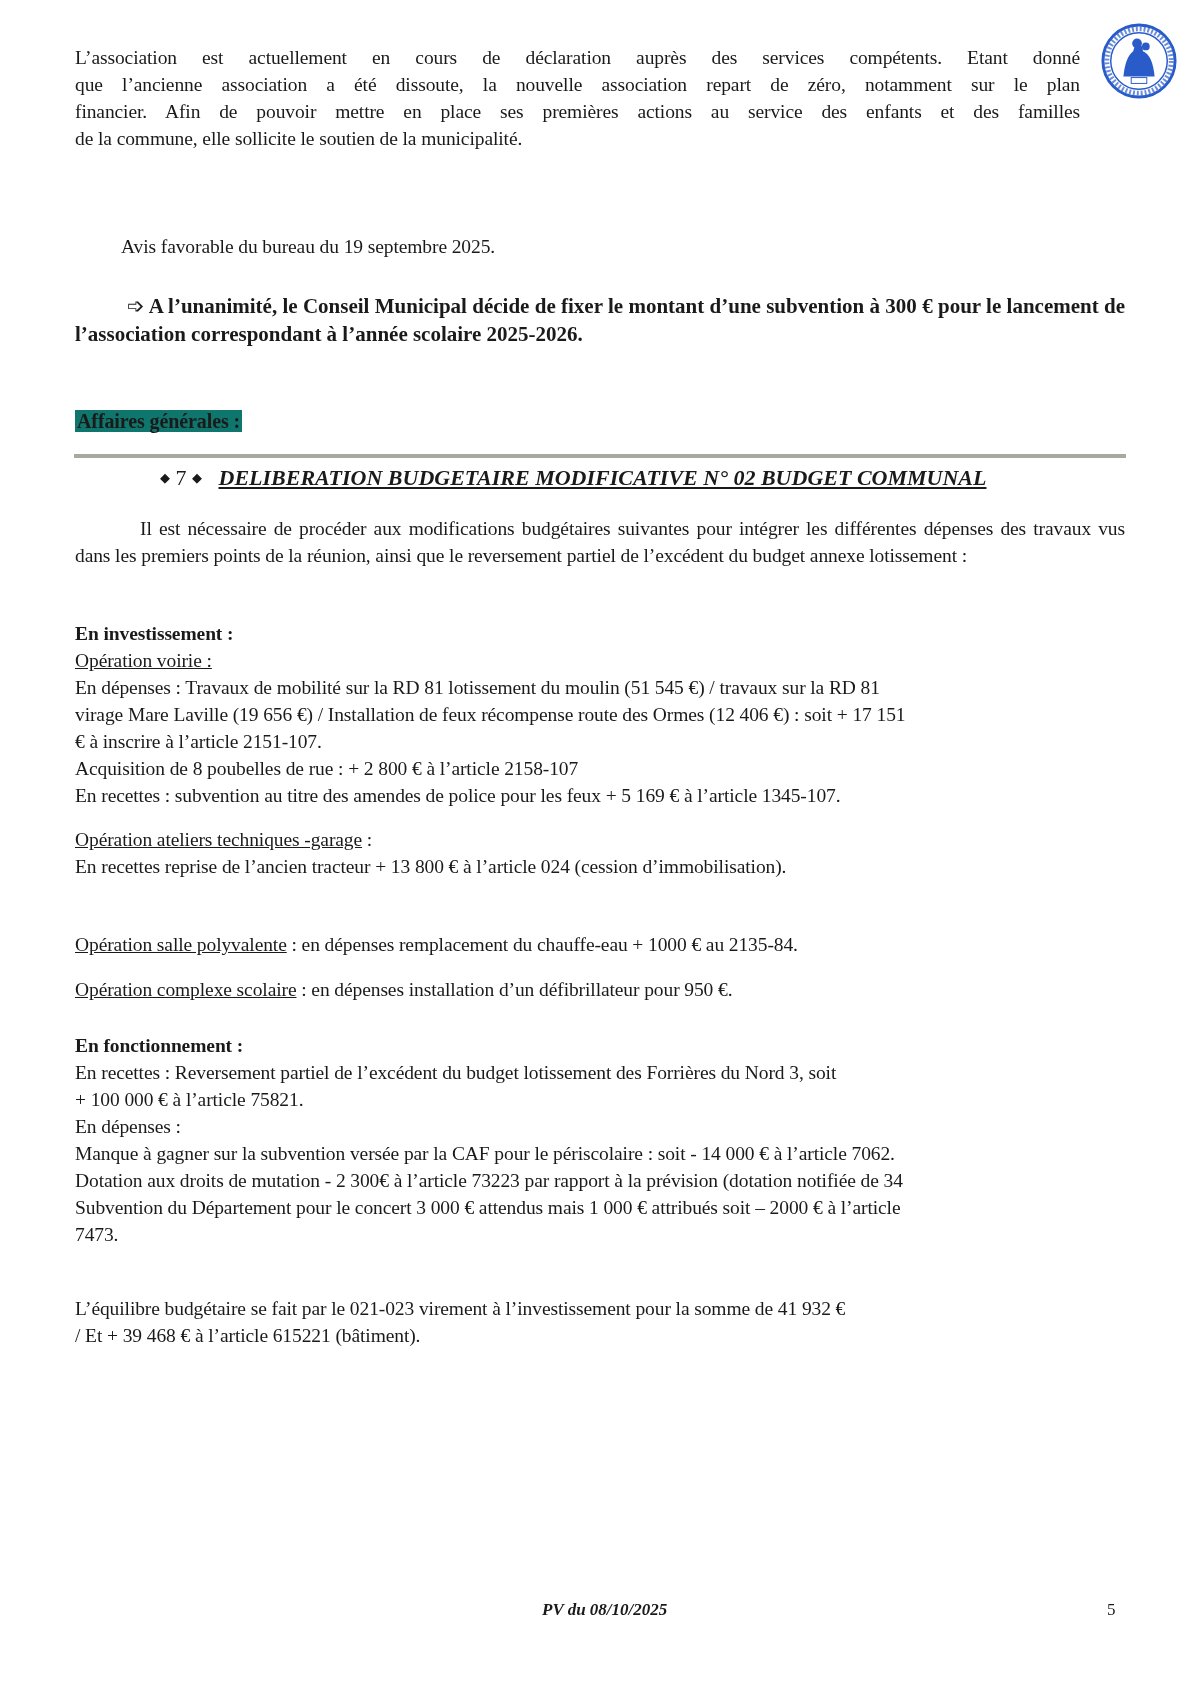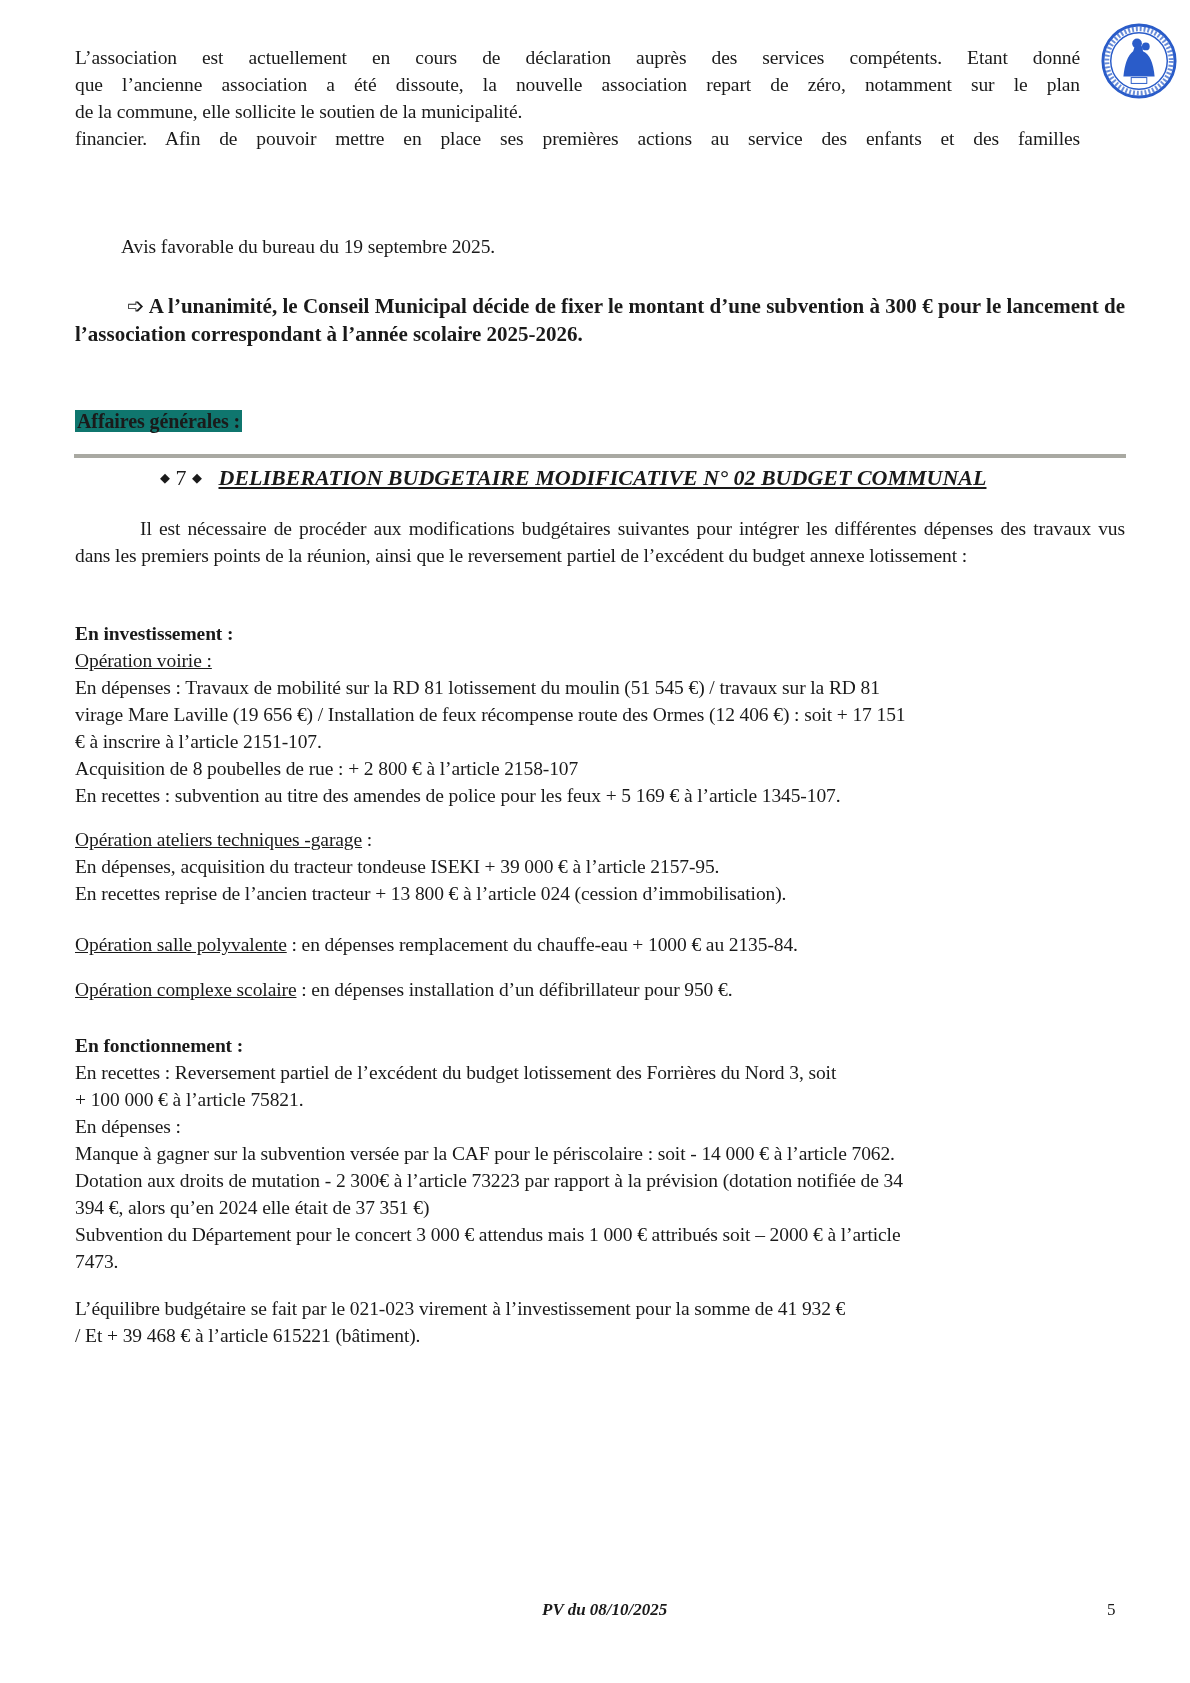--- a/index.html
+++ b/index.html
@@ -50,22 +50,22 @@
     <circle cx="40" cy="40" r="33" fill="none" stroke="#2a5cc9" stroke-width="5" stroke-dasharray="2 2" opacity="0.7"></circle>
     <path d="M24 56 Q26 36 34 30 Q36 22 40 22 Q44 24 44 30 Q54 34 56 56 Z" fill="#2a5cc9"></path>
     <circle cx="38" cy="22" r="5" fill="#2a5cc9"></circle>
     <circle cx="47" cy="25" r="4" fill="#2a5cc9"></circle>
     <rect x="32" y="57" width="16" height="6" fill="#ffffff" stroke="#2a5cc9" stroke-width="1"></rect>
   </svg>
 
   <div class="txt just" style="top:44px; width:1005px;">
     <div style="text-align-last: justify;">L’association est actuellement en cours de déclaration auprès des services compétents. Etant donné</div>
     <div style="text-align-last: justify;">que l’ancienne association a été dissoute, la nouvelle association repart de zéro, notamment sur le plan</div>
+    <div style="text-align-last: justify;">financier. Afin de pouvoir mettre en place ses premières actions au service des enfants et des familles</div>
     <div>de la commune, elle sollicite le soutien de la municipalité.</div>
-    <div style="text-align-last: justify;">financier. Afin de pouvoir mettre en place ses premières actions au service des enfants et des familles</div>
   </div>
 
   <div class="txt" style="top:233px;margin-left:46px;">Avis favorable du bureau du 19 septembre 2025.</div>
 
   <div class="decision" style="top:292px;">
     <span style="display:inline-block; width:52px;"></span><span style="font-weight:normal;">➩</span>
     <span>A l’unanimité, le Conseil Municipal décide de fixer le montant d’une subvention à 300 € pour le lancement de l’association correspondant à l’année scolaire 2025-2026.</span>
   </div>
 
   <div class="txt bold" style="top:408px; font-size:20px;">
@@ -89,40 +89,38 @@
   <div class="txt" style="top:674px;">
     <div class="line">En dépenses : Travaux de mobilité sur la RD 81 lotissement du moulin (51 545 €) / travaux sur la RD 81</div>
     <div class="line">virage Mare Laville (19 656 €) / Installation de feux récompense route des Ormes (12 406 €) :  soit + 17 151</div>
     <div class="line">€ à inscrire à l’article 2151-107.</div>
     <div class="line">Acquisition de 8 poubelles de rue : + 2 800 € à l’article 2158-107</div>
     <div class="line">En recettes : subvention au titre des amendes de police pour les feux + 5 169 € à l’article 1345-107.</div>
   </div>
 
   <div class="txt" style="top:826px;">
     <div class="line"><span class="u">Opération ateliers techniques -garage</span><span> :</span></div>
-    <div class="line">En dépenses, acquisition du tracteur tondeuse ISEKI  + 39 000 € à l’article 2157-95.</div>
     <div class="line">En recettes reprise de l’ancien tracteur  + 13 800 € à l’article 024 (cession d’immobilisation).</div>
   </div>
 
   <div class="txt line" style="top:931px;">
     <span class="u">Opération salle polyvalente</span><span> :  en dépenses remplacement du chauffe-eau + 1000 € au 2135-84.</span>
   </div>
 
   <div class="txt line" style="top:976px;">
     <span class="u">Opération complexe scolaire</span><span> : en dépenses installation d’un défibrillateur pour 950 €.</span>
   </div>
 
   <div class="txt bold" style="top:1032px;">En fonctionnement :</div>
   <div class="txt" style="top:1059px;">
     <div class="line">En recettes : Reversement partiel de l’excédent du budget lotissement des Forrières du Nord 3, soit</div>
     <div class="line">+ 100 000 € à l’article 75821.</div>
     <div class="line">En dépenses :</div>
     <div class="line">Manque à gagner sur la subvention versée par la CAF pour le périscolaire : soit - 14 000 € à l’article 7062.</div>
     <div class="line">Dotation aux droits de mutation - 2 300€ à l’article 73223 par rapport à la prévision (dotation notifiée de 34</div>
-    <div class="line">394 €, alors qu’en 2024 elle était de 37 351 €)</div>
     <div class="line">Subvention du Département pour le concert 3 000 € attendus mais 1 000 € attribués  soit – 2000 € à l’article</div>
     <div class="line">7473.</div>
   </div>
 
   <div class="txt" style="top:1295px;">
     <div class="line">L’équilibre budgétaire se fait par le 021-023 virement à l’investissement pour la somme de 41 932 €</div>
     <div class="line">/ Et   + 39 468 € à l’article 615221 (bâtiment).</div>
   </div>
 
   <div class="footer" style="left:542px; font-weight:bold; font-style:italic;">PV du 08/10/2025</div>

